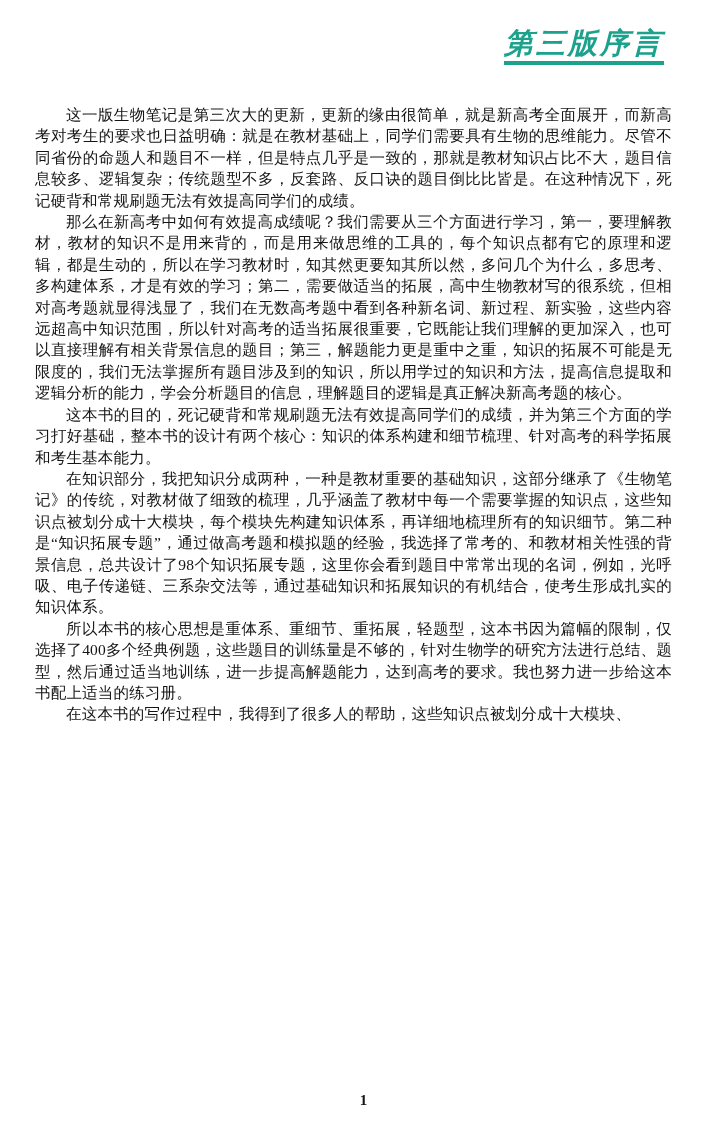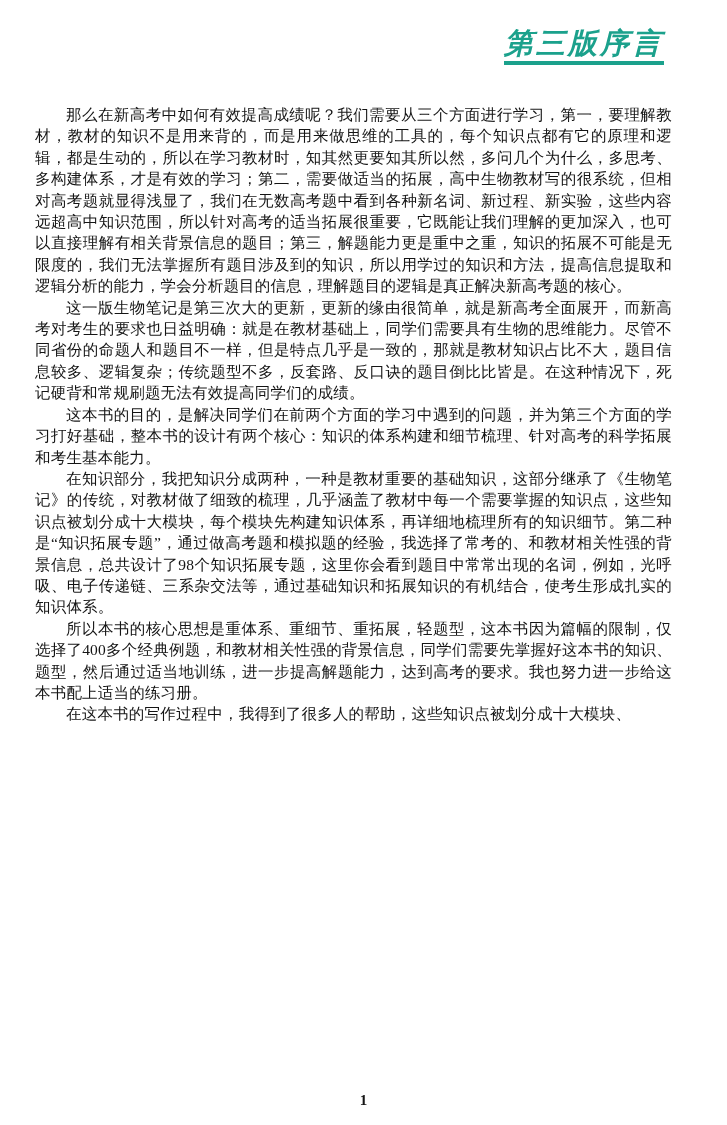--- a/index.html
+++ b/index.html
@@ -58,25 +58,25 @@
 </head>
 <body>
 
 <div class="page">
 
   <div class="header">
     <h1 class="title">第三版序言</h1>
   </div>
 
   <div class="body-text">
+    <p>这一版生物笔记是第三次大的更新，更新的缘由很简单，就是新高考全面展开，而新高考对考生的要求也日益明确：就是在教材基础上，同学们需要具有生物的思维能力。尽管不同省份的命题人和题目不一样，但是特点几乎是一致的，那就是教材知识占比不大，题目信息较多、逻辑复杂；传统题型不多，反套路、反口诀的题目倒比比皆是。在这种情况下，死记硬背和常规刷题无法有效提高同学们的成绩。</p>
     <p>那么在新高考中如何有效提高成绩呢？我们需要从三个方面进行学习，第一，要理解教材，教材的知识不是用来背的，而是用来做思维的工具的，每个知识点都有它的原理和逻辑，都是生动的，所以在学习教材时，知其然更要知其所以然，多问几个为什么，多思考、多构建体系，才是有效的学习；第二，需要做适当的拓展，高中生物教材写的很系统，但相对高考题就显得浅显了，我们在无数高考题中看到各种新名词、新过程、新实验，这些内容远超高中知识范围，所以针对高考的适当拓展很重要，它既能让我们理解的更加深入，也可以直接理解有相关背景信息的题目；第三，解题能力更是重中之重，知识的拓展不可能是无限度的，我们无法掌握所有题目涉及到的知识，所以用学过的知识和方法，提高信息提取和逻辑分析的能力，学会分析题目的信息，理解题目的逻辑是真正解决新高考题的核心。</p>
-    <p>这一版生物笔记是第三次大的更新，更新的缘由很简单，就是新高考全面展开，而新高考对考生的要求也日益明确：就是在教材基础上，同学们需要具有生物的思维能力。尽管不同省份的命题人和题目不一样，但是特点几乎是一致的，那就是教材知识占比不大，题目信息较多、逻辑复杂；传统题型不多，反套路、反口诀的题目倒比比皆是。在这种情况下，死记硬背和常规刷题无法有效提高同学们的成绩。</p>
-    <p>这本书的目的，是解决同学们在前两个方面的学习中遇到的问题，并为第三个方面的学习打好基础，整本书的设计有两个核心：知识的体系构建和细节梳理、针对高考的科学拓展和考生基本能力。</p>
+    <p>这本书的目的，死记硬背和常规刷题无法有效提高同学们的成绩，并为第三个方面的学习打好基础，整本书的设计有两个核心：知识的体系构建和细节梳理、针对高考的科学拓展和考生基本能力。</p>
     <p>在知识部分，我把知识分成两种，一种是教材重要的基础知识，这部分继承了《生物笔记》的传统，对教材做了细致的梳理，几乎涵盖了教材中每一个需要掌握的知识点，这些知识点被划分成十大模块，每个模块先构建知识体系，再详细地梳理所有的知识细节。第二种是“知识拓展专题”，通过做高考题和模拟题的经验，我选择了常考的、和教材相关性强的背景信息，总共设计了98个知识拓展专题，这里你会看到题目中常常出现的名词，例如，光呼吸、电子传递链、三系杂交法等，通过基础知识和拓展知识的有机结合，使考生形成扎实的知识体系。</p>
-    <p>所以本书的核心思想是重体系、重细节、重拓展，轻题型，这本书因为篇幅的限制，仅选择了400多个经典例题，和教材相关性强的背景信息，同学们需要先掌握好这本书的知识、题型，然后通过适当地训练，进一步提高解题能力，达到高考的要求。我也努力进一步给这本书配上适当的练习册。</p>
+    <p>所以本书的核心思想是重体系、重细节、重拓展，轻题型，这本书因为篇幅的限制，仅选择了400多个经典例题，这些题目的训练量是不够的，针对生物学的研究方法进行总结、题型，然后通过适当地训练，进一步提高解题能力，达到高考的要求。我也努力进一步给这本书配上适当的练习册。</p>
     <p>在这本书的写作过程中，我得到了很多人的帮助，这些知识点被划分成十大模块、</p>
   </div>
 
   <div class="footer">
     <span>1</span>
   </div>
 
 </div>
 
 </body></html>

